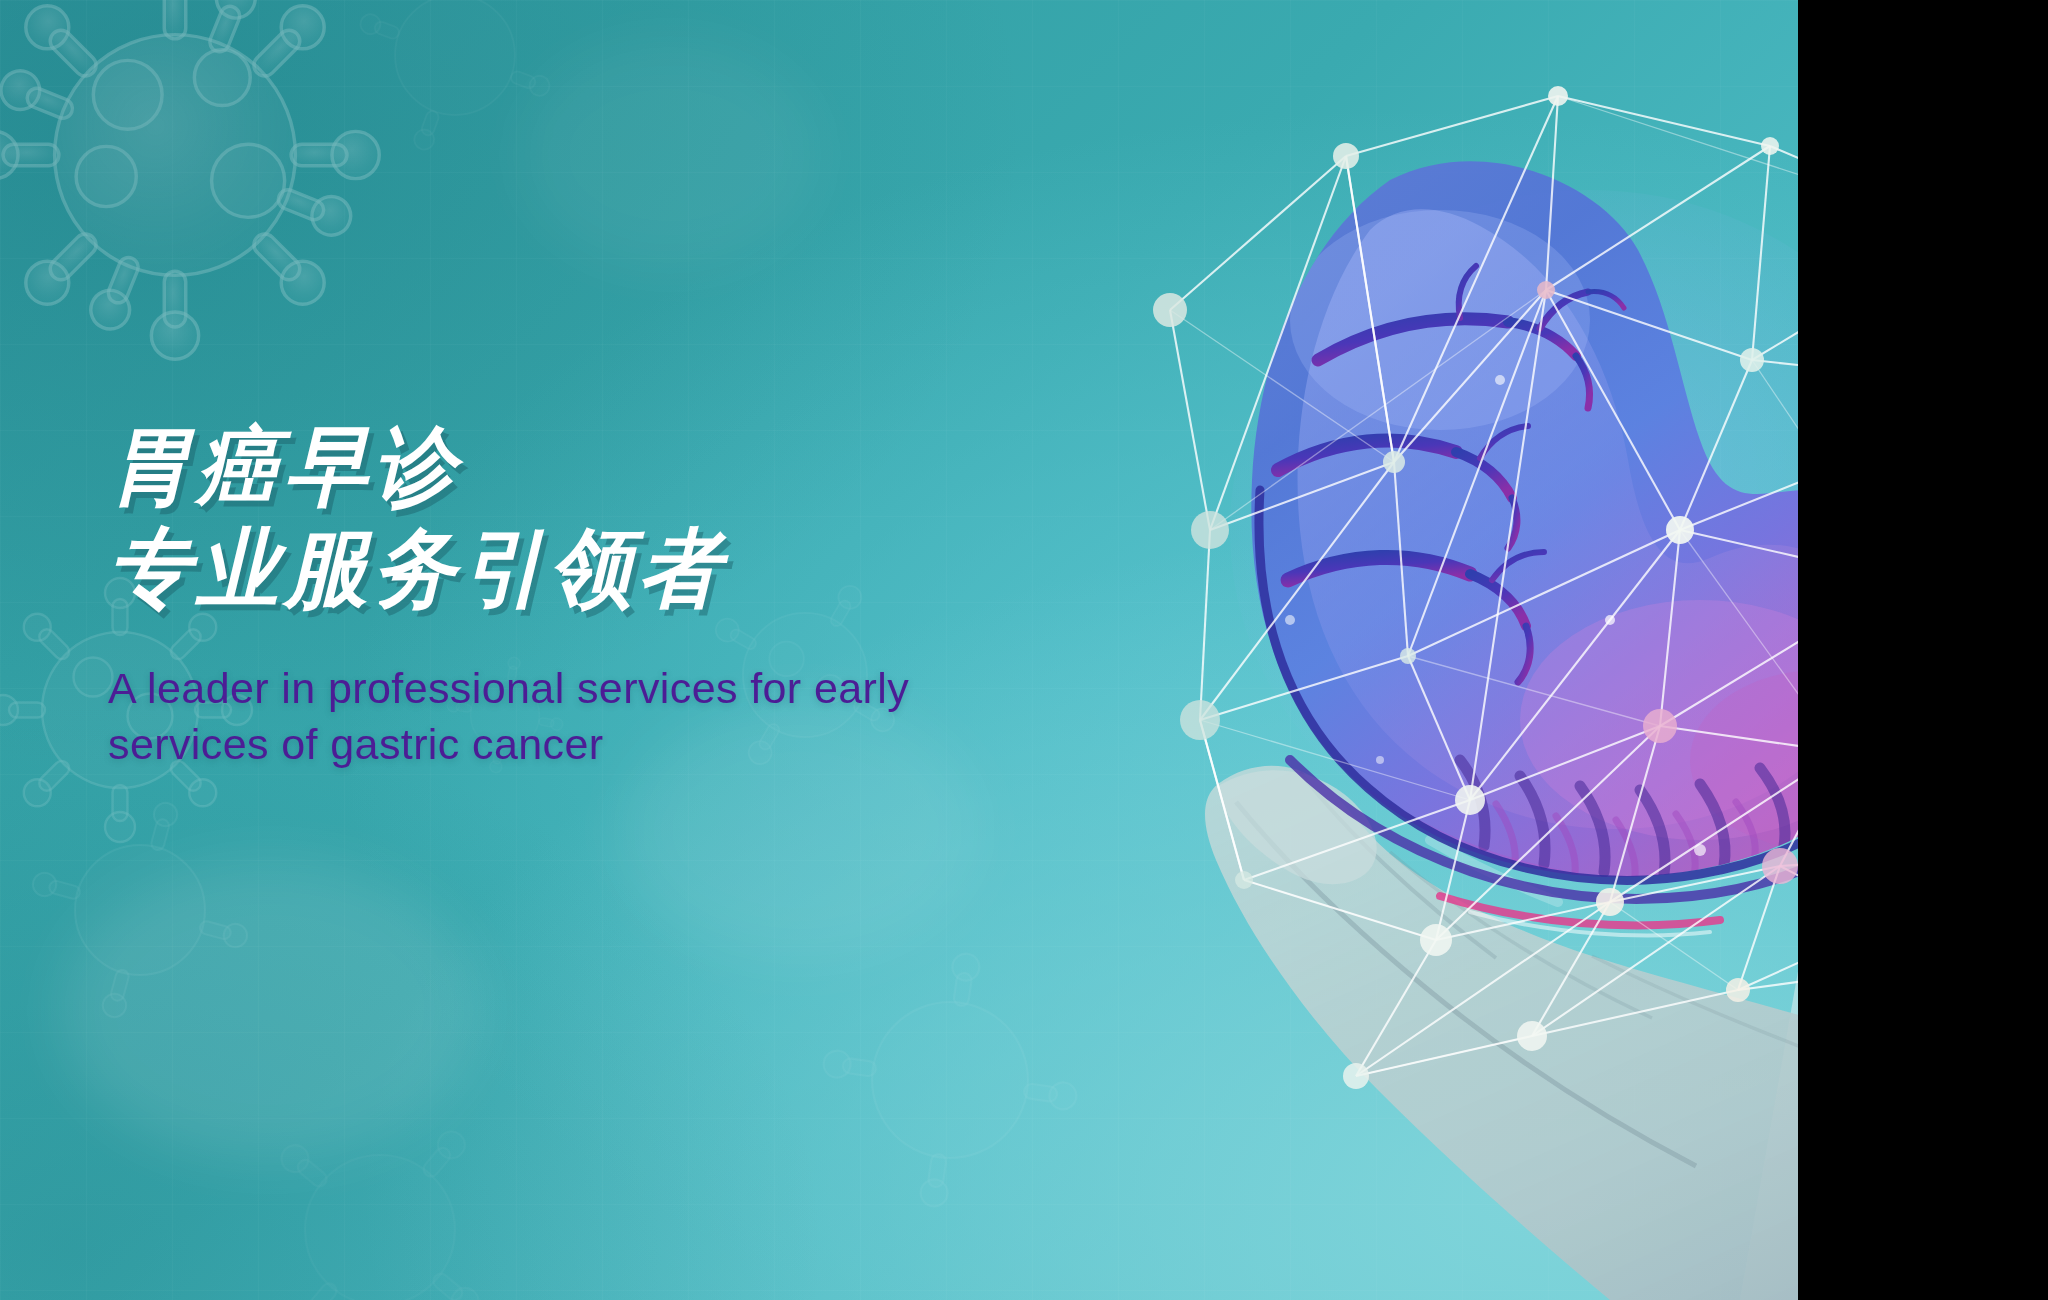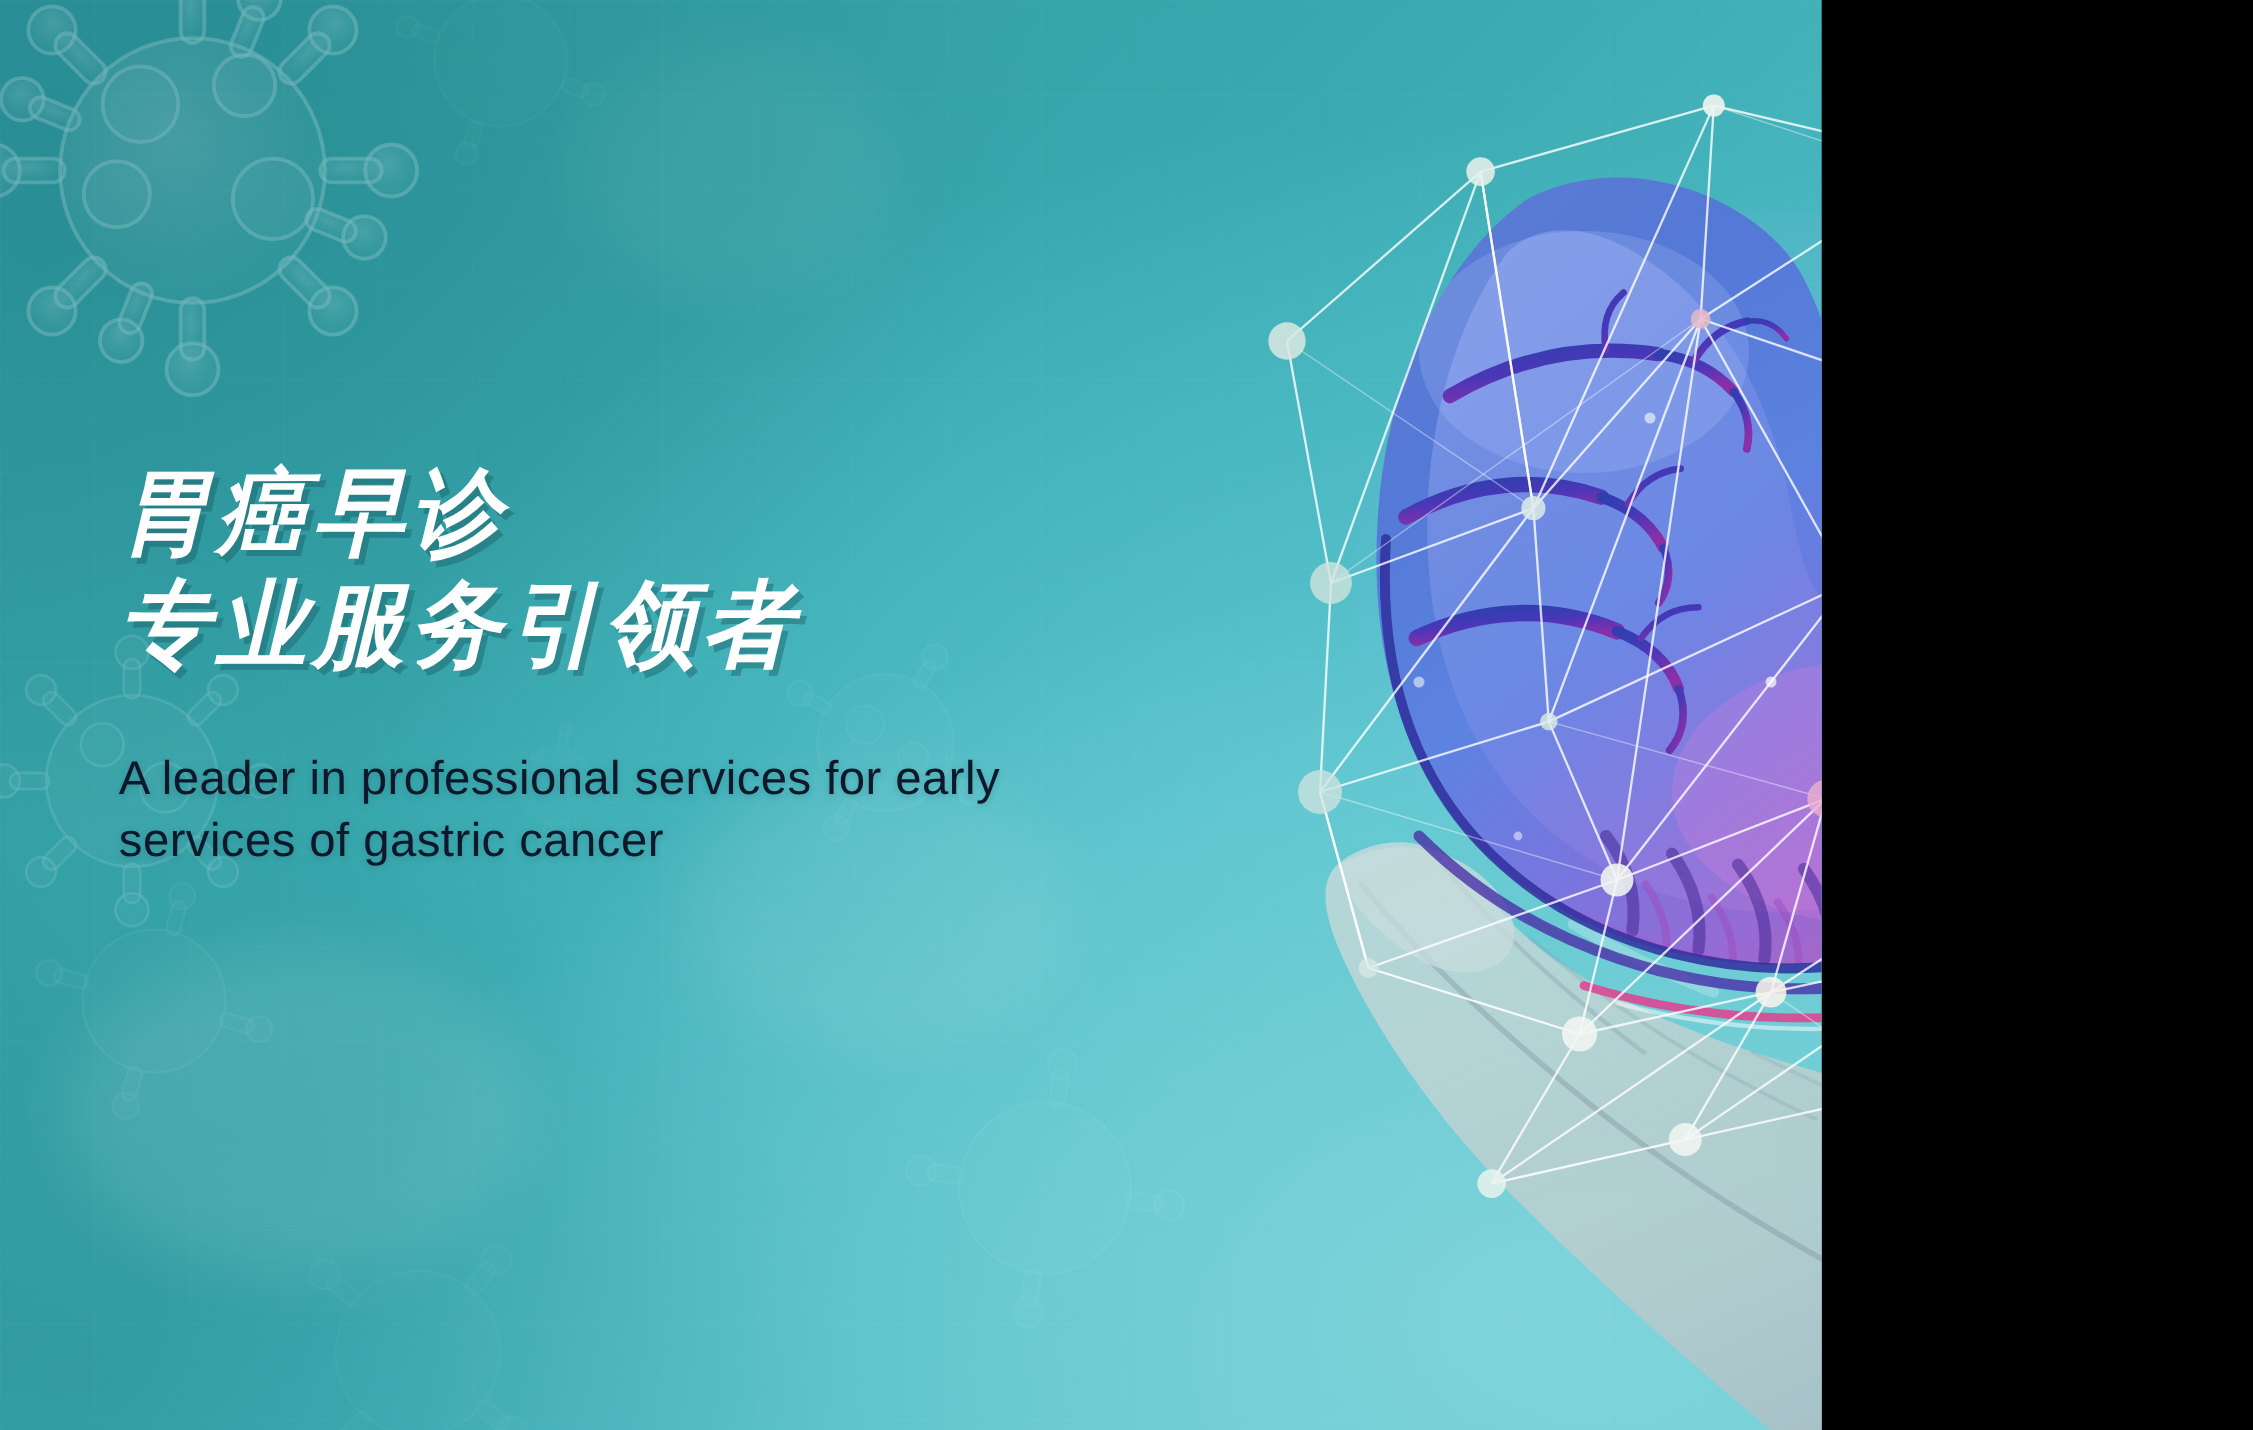--- a/index.html
+++ b/index.html
@@ -6,21 +6,21 @@
     margin: 0;
     padding: 0;
     background: #000;
   }
   body {
     font-family: "Liberation Sans", sans-serif;
   }
 
   #banner {
     position: relative;
-    width: 1656px;
+    width: 1798px;
     height: 1300px;
     overflow: hidden;
     background: #35a0a4;
   }
 
   
   .bg-base {
     position: absolute;
     inset: 0;
     background:
@@ -87,22 +87,22 @@
     line-height: 1.12;
     letter-spacing: 6px;
     white-space: nowrap;
     text-shadow: 5px 6px 0 rgba(26,96,104,0.45);
     transform: scaleX(0.96);
     transform-origin: left center;
   }
   .headline-2 { margin-top: 6px; }
 
   .subtitle {
-    margin-top: 64px;
-    color: #0f172a;
+    margin-top: 44px;
+    color: #4c1d95;
     font-size: 43px;
     font-weight: 400;
     line-height: 1.30;
     letter-spacing: 0.4px;
     text-shadow: 0 2px 6px rgba(20,90,96,0.28);
   }
   .subtitle-line { display: block; }
 
   
   .illustration {

